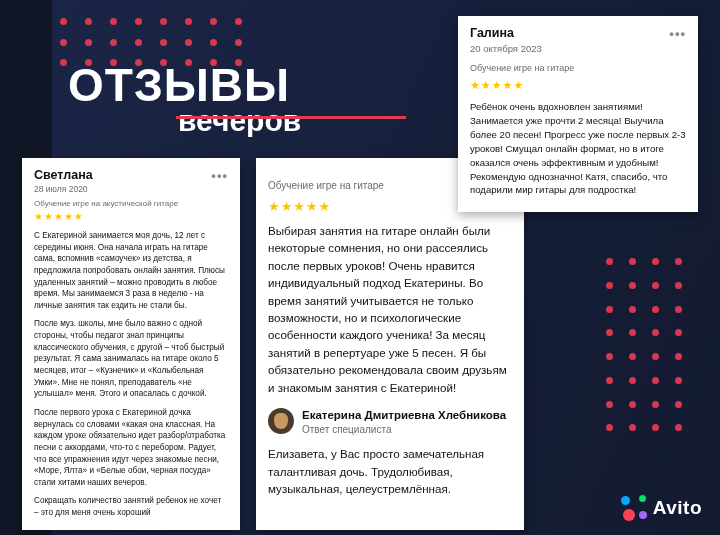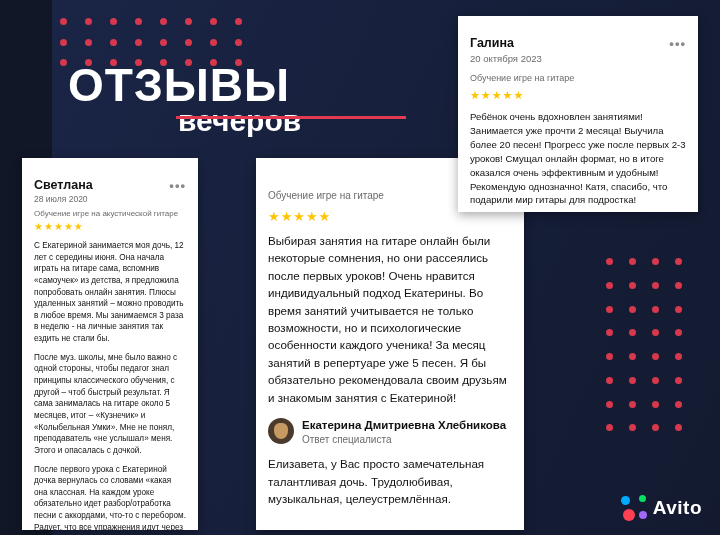--- a/index.html
+++ b/index.html
@@ -52,39 +52,39 @@
   }
   .title-underline {
     position: absolute; left: 108px; top: 54px; width: 230px; height: 3px;
     background: #e23a4e;
   }
 
   
   .card {
     position: absolute; background: #ffffff;
     box-shadow: 0 3px 10px rgba(0,0,0,.35);
-    padding: 20px 12px 12px 12px;
+    padding: 10px 12px 12px 12px;
     overflow: hidden;
   }
   .card-head {
     display: flex; align-items: flex-start; justify-content: space-between;
   }
   .author { font-weight: bold; color: #111; }
   .date { color: #6b6b6b; margin-top: 2px; }
   .dots-menu {
     color: #8a8a8a; font-weight: bold; letter-spacing: 1px; line-height: .6;
     padding-top: 4px;
   }
   .service { color: #6b6b6b; margin-top: 7px; }
   .stars { color: #ffc400; letter-spacing: 1px; margin-top: 6px; }
   .body-text { color: #111; margin-top: 8px; }
 
   
   #card-svetlana {
-    left: 22px; top: 158px; width: 176px; height: 372px;
+    left: 22px; top: 158px; width: 218px; height: 372px;
   }
   #card-svetlana .author { font-size: 12.5px; }
   #card-svetlana .date { font-size: 8.5px; }
   #card-svetlana .service { font-size: 8px; margin-top: 5px; }
   #card-svetlana .stars { font-size: 10px; margin-top: 3px; }
   #card-svetlana .body-text { font-size: 8.2px; line-height: 1.42; }
   #card-svetlana .body-text p { margin: 0 0 7px 0; }
   #card-svetlana .dots-menu { font-size: 13px; }
 
   

